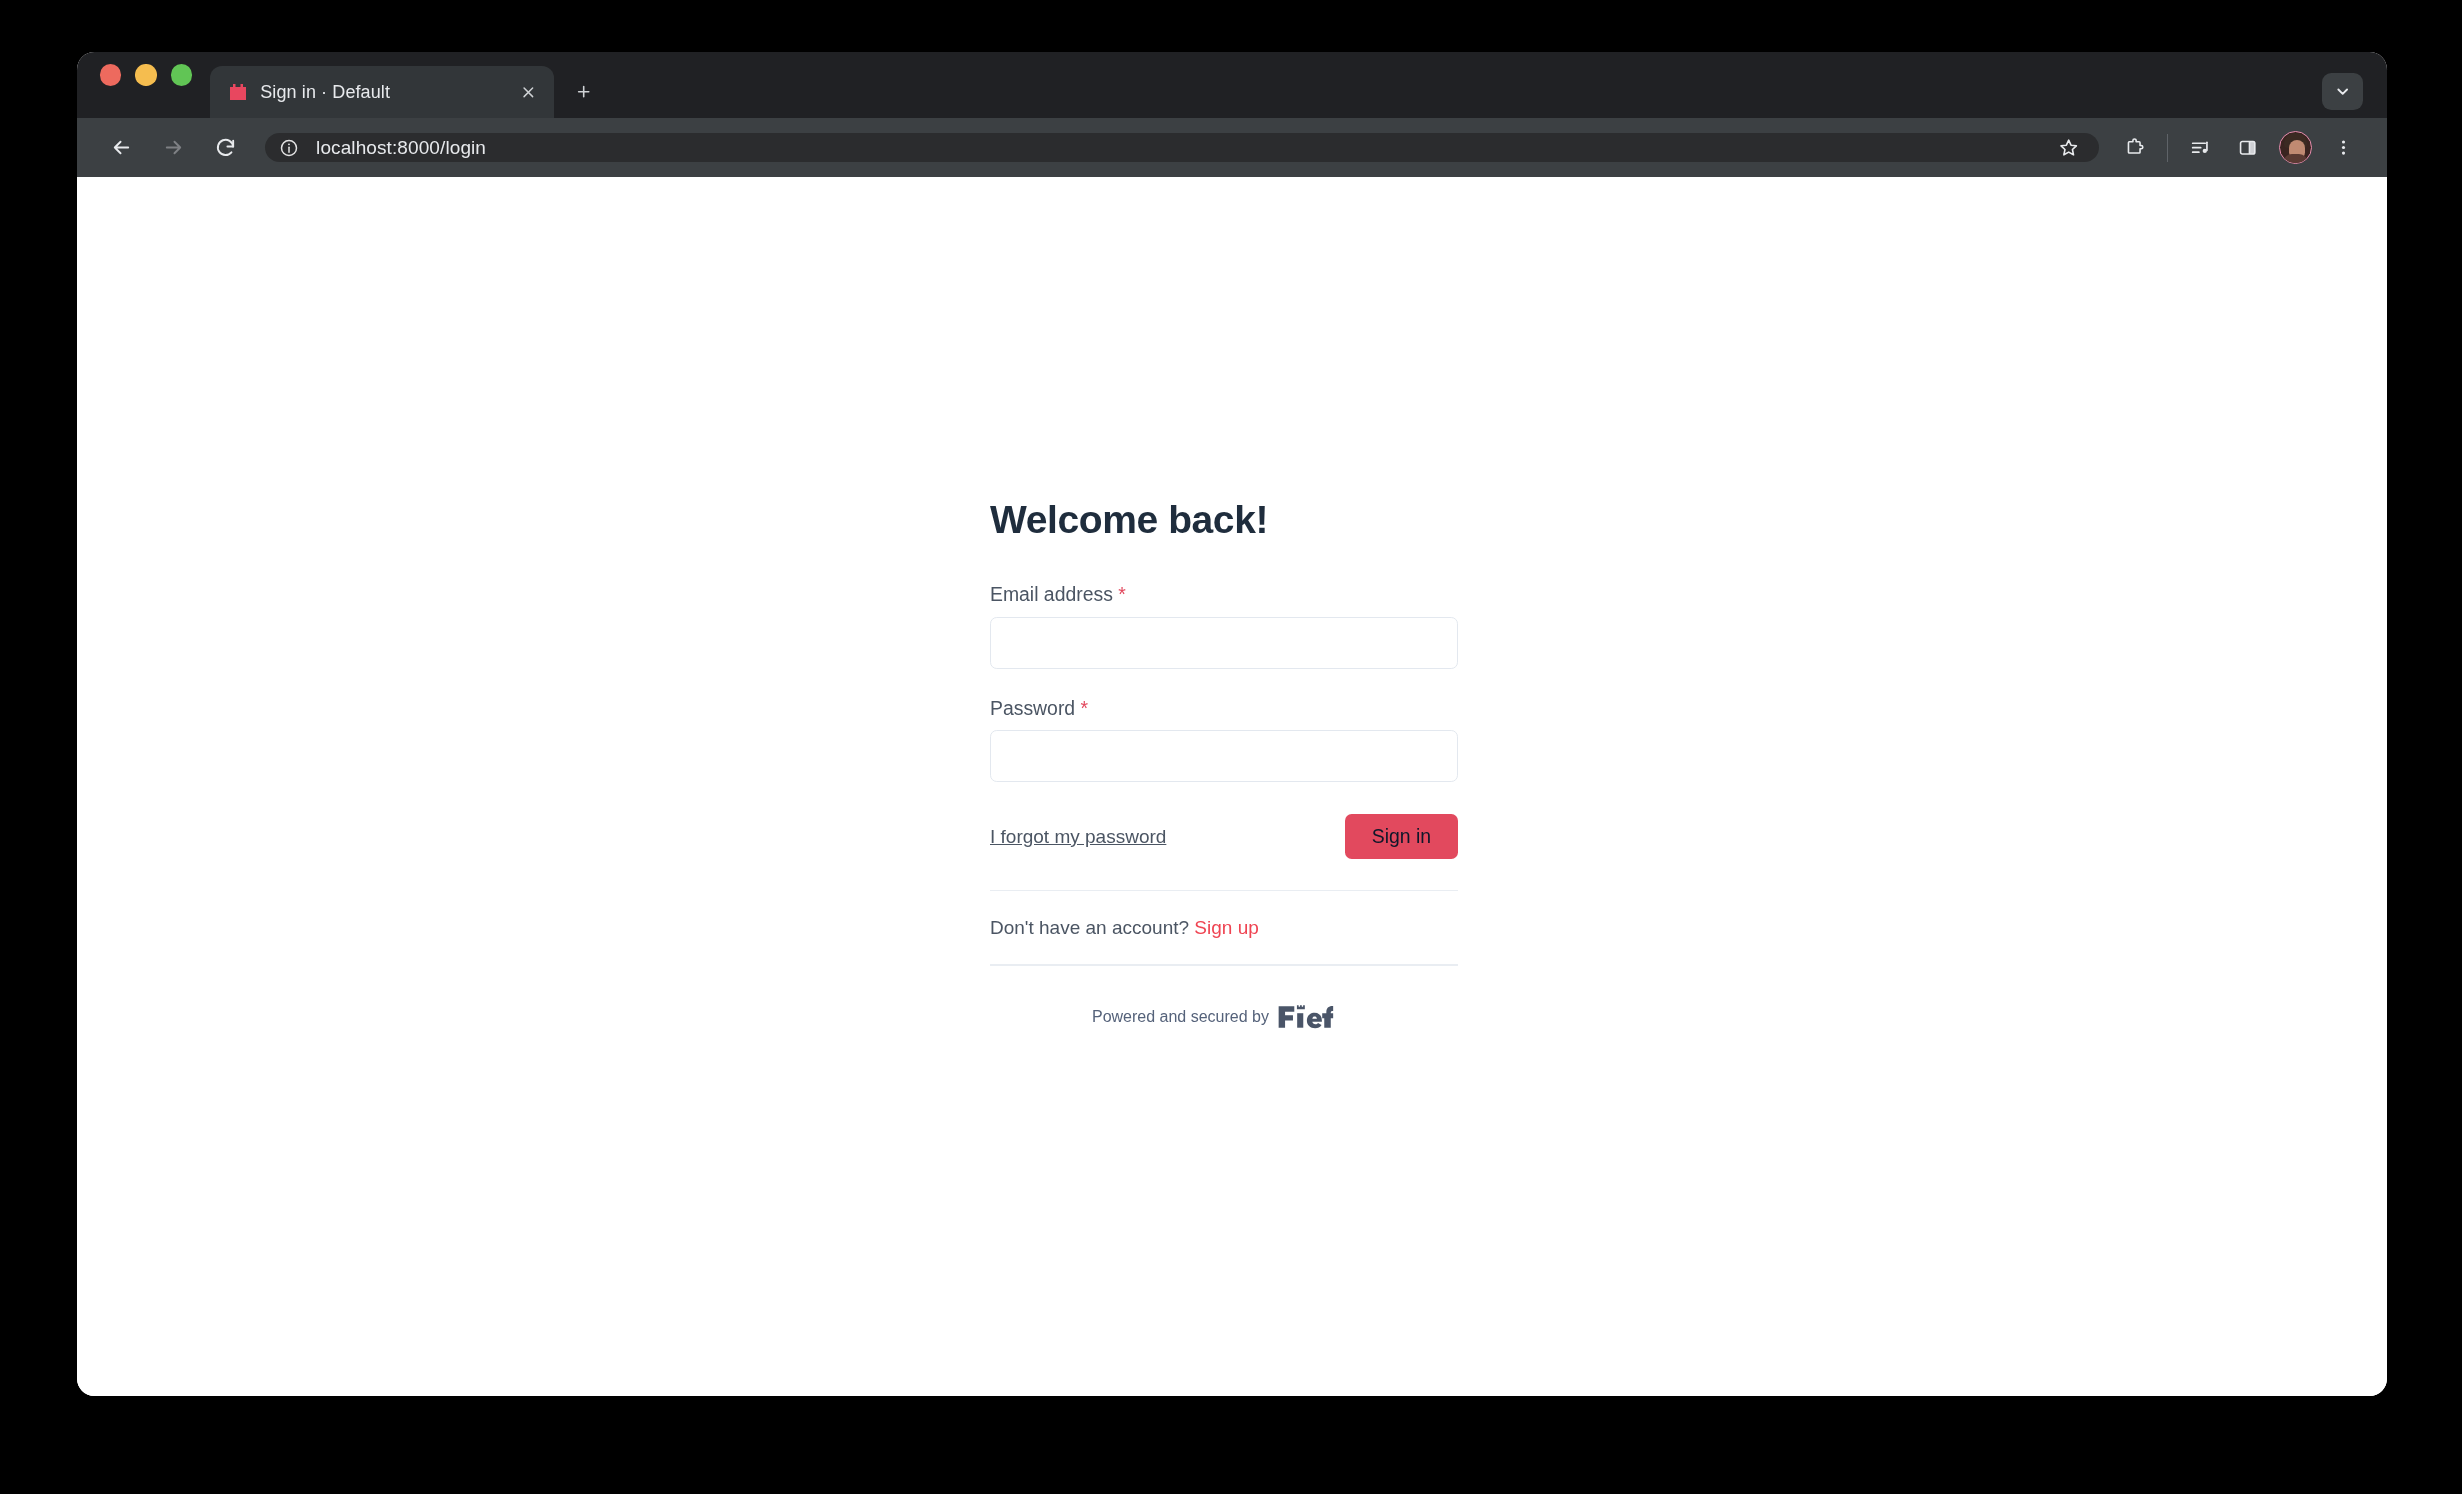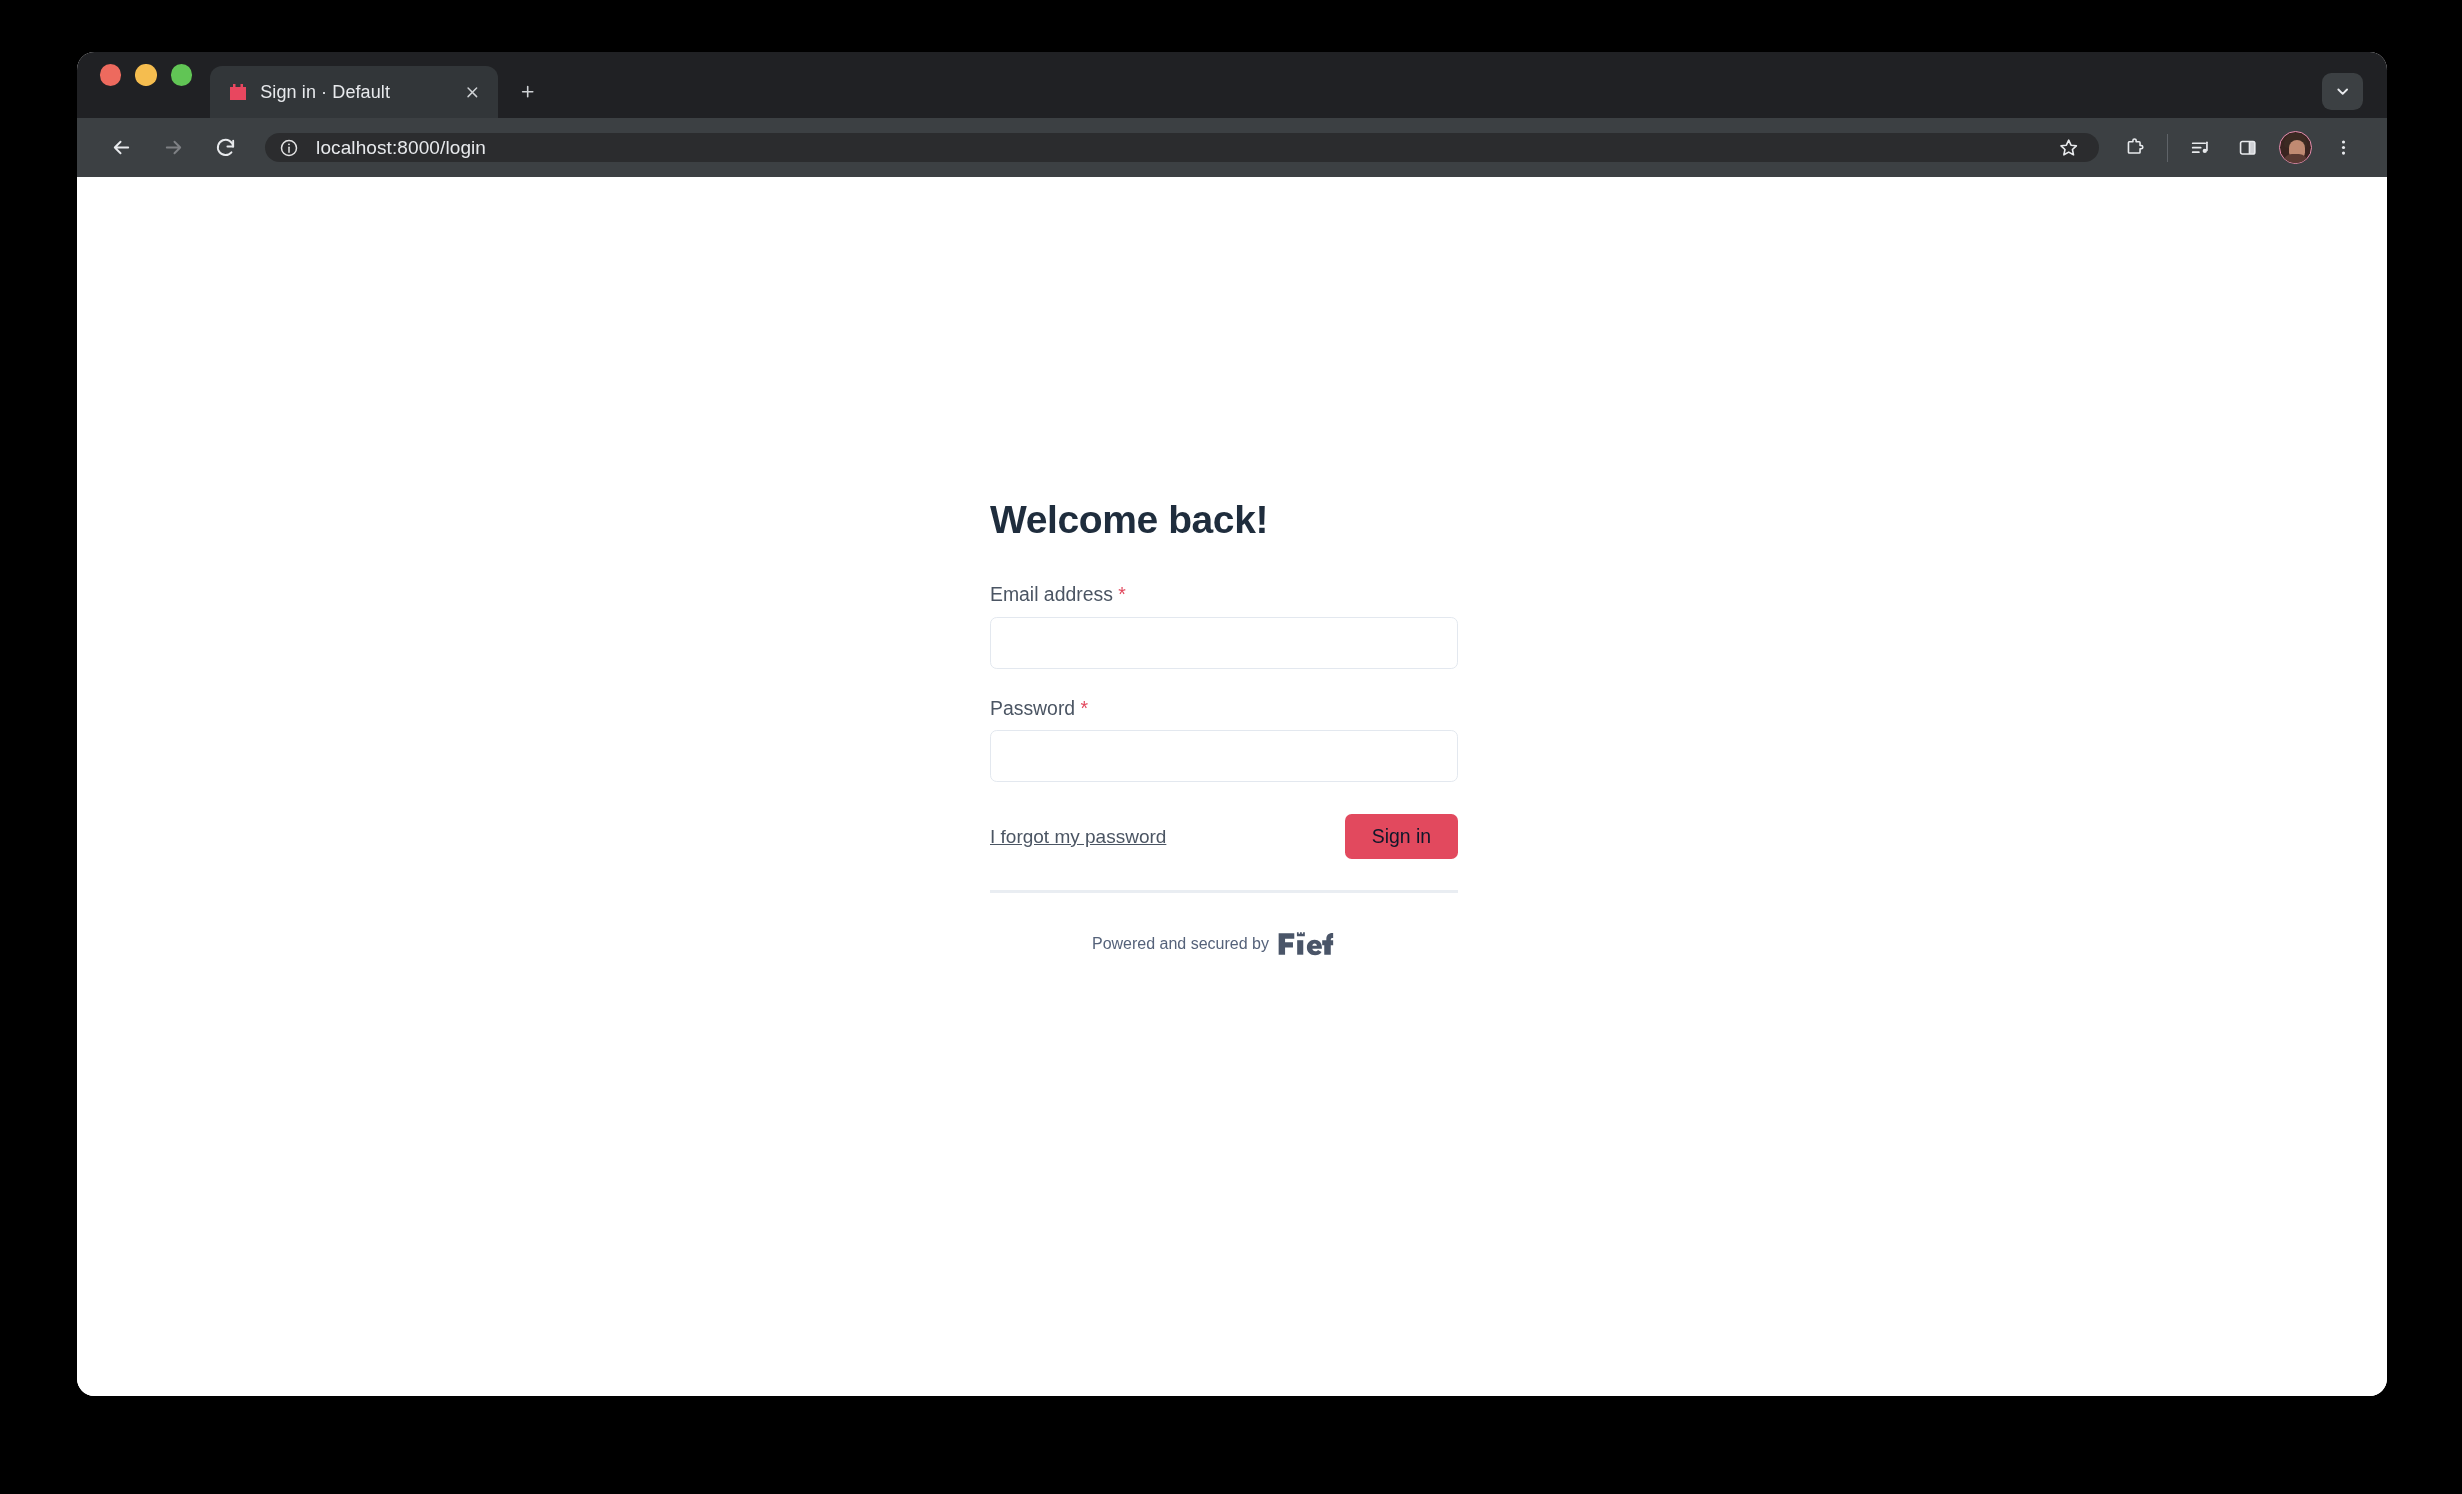--- a/index.html
+++ b/index.html
@@ -43,21 +43,21 @@
     padding-bottom: 20px;
   }
   .light { width: 21.4px; height: 21.4px; border-radius: 50%; }
   .light.red { background: #ed6a5e; }
   .light.yellow { background: #f5bd4f; }
   .light.green { background: #61c555; }
 
   .tab {
     position: relative;
     margin-left: 17.4px;
-    width: 288px;
+    width: 344px;
     height: 52px;
     background: #323639;
     border-radius: 12px 12px 0 0;
     display: flex;
     align-items: center;
     padding: 0 9.4px 0 16px;
     gap: 10.7px;
   }
 
   .tab-favicon { width: 24px; height: 24px; flex: 0 0 24px; display:block; }
@@ -481,20 +481,24 @@
           </div>
 
           <div class="actions-row">
             <a class="forgot-link">I forgot my password</a>
             <button class="signin-btn">Sign in</button>
           </div>
         </form>
 
         <div class="divider"></div>
 
+        <div class="signup-row">
+          <span>Don't have an account?</span>
+          <a class="signup-link">Sign up</a>
+        </div>
 
         <div class="divider"></div>
 
         <div class="powered">
           <span class="powered-text">Powered and secured by</span>
           <svg class="fief-logo" viewBox="0 0 96 34">
             <g fill="#4a5568">
               <path d="M2 4h19v6.6H9.8v4.4h9.6v6.4H9.8V30H2V4z"></path>
               <rect x="24.5" y="12.4" width="7.4" height="17.6"></rect>
               <path d="M24.2 2.6h2.1v1.9h1.6V2.6h2.2v1.9h1.6V2.6h2.1v5.1H24.2V2.6z"></path>

